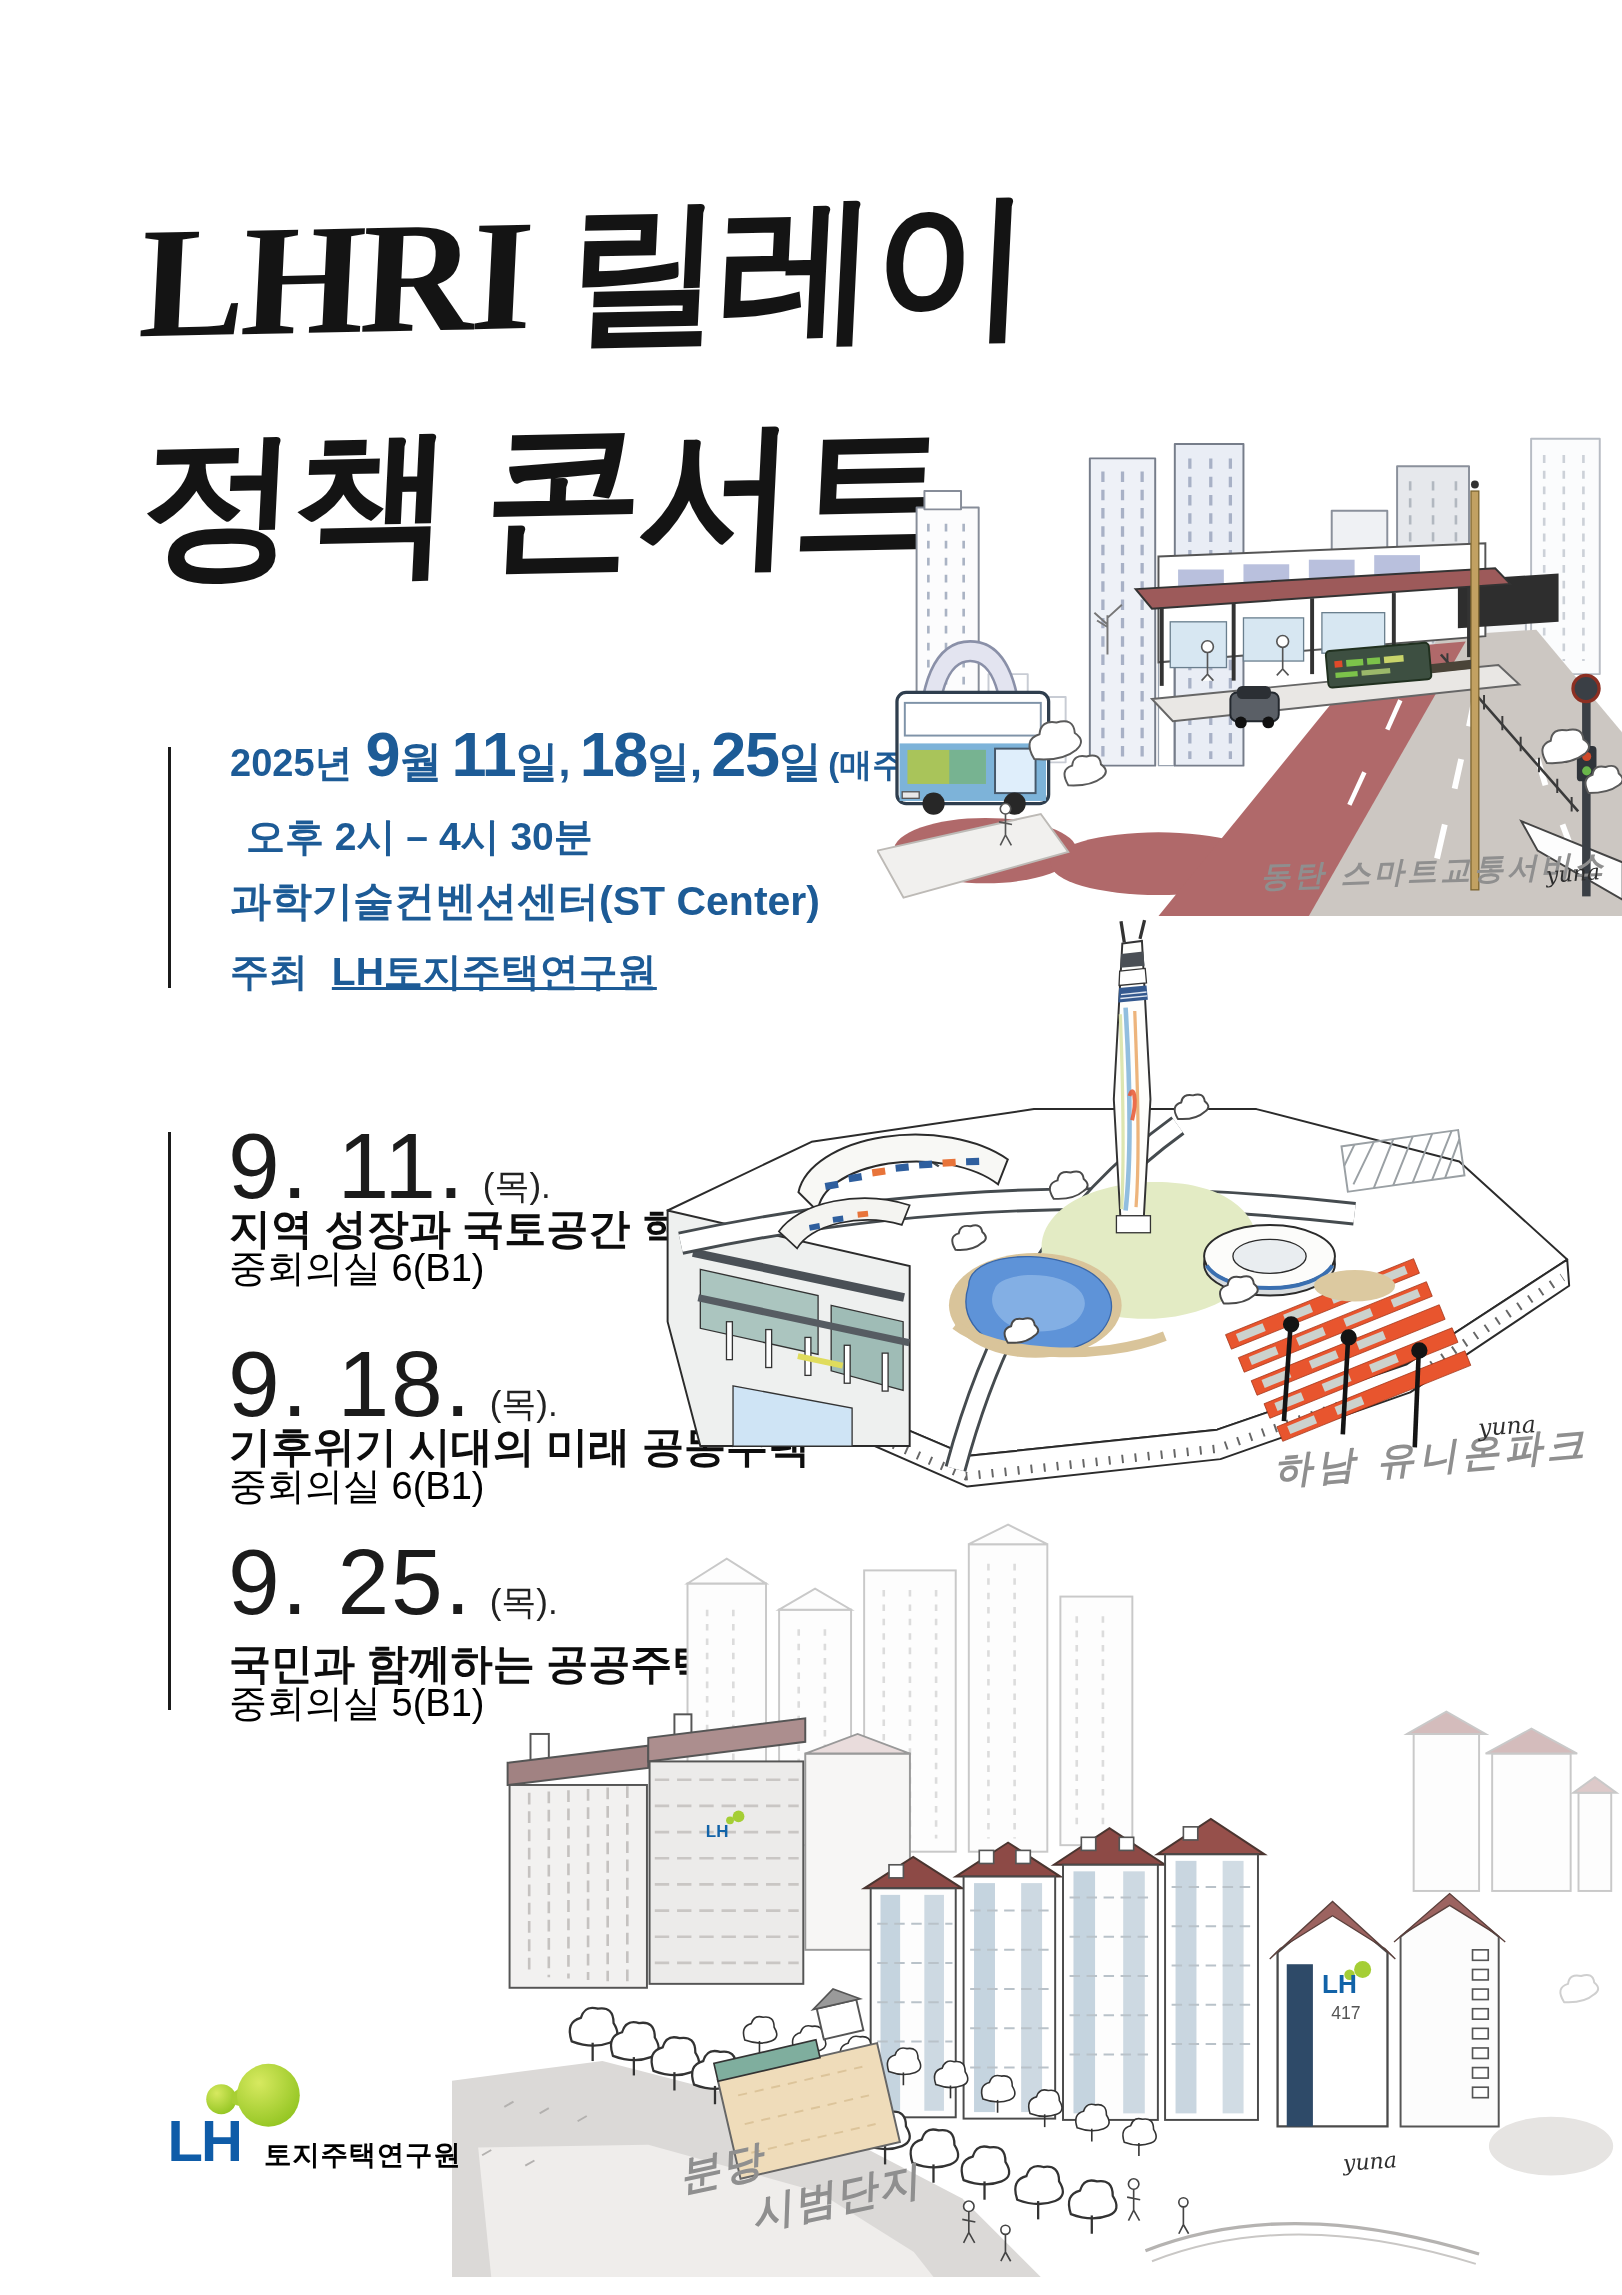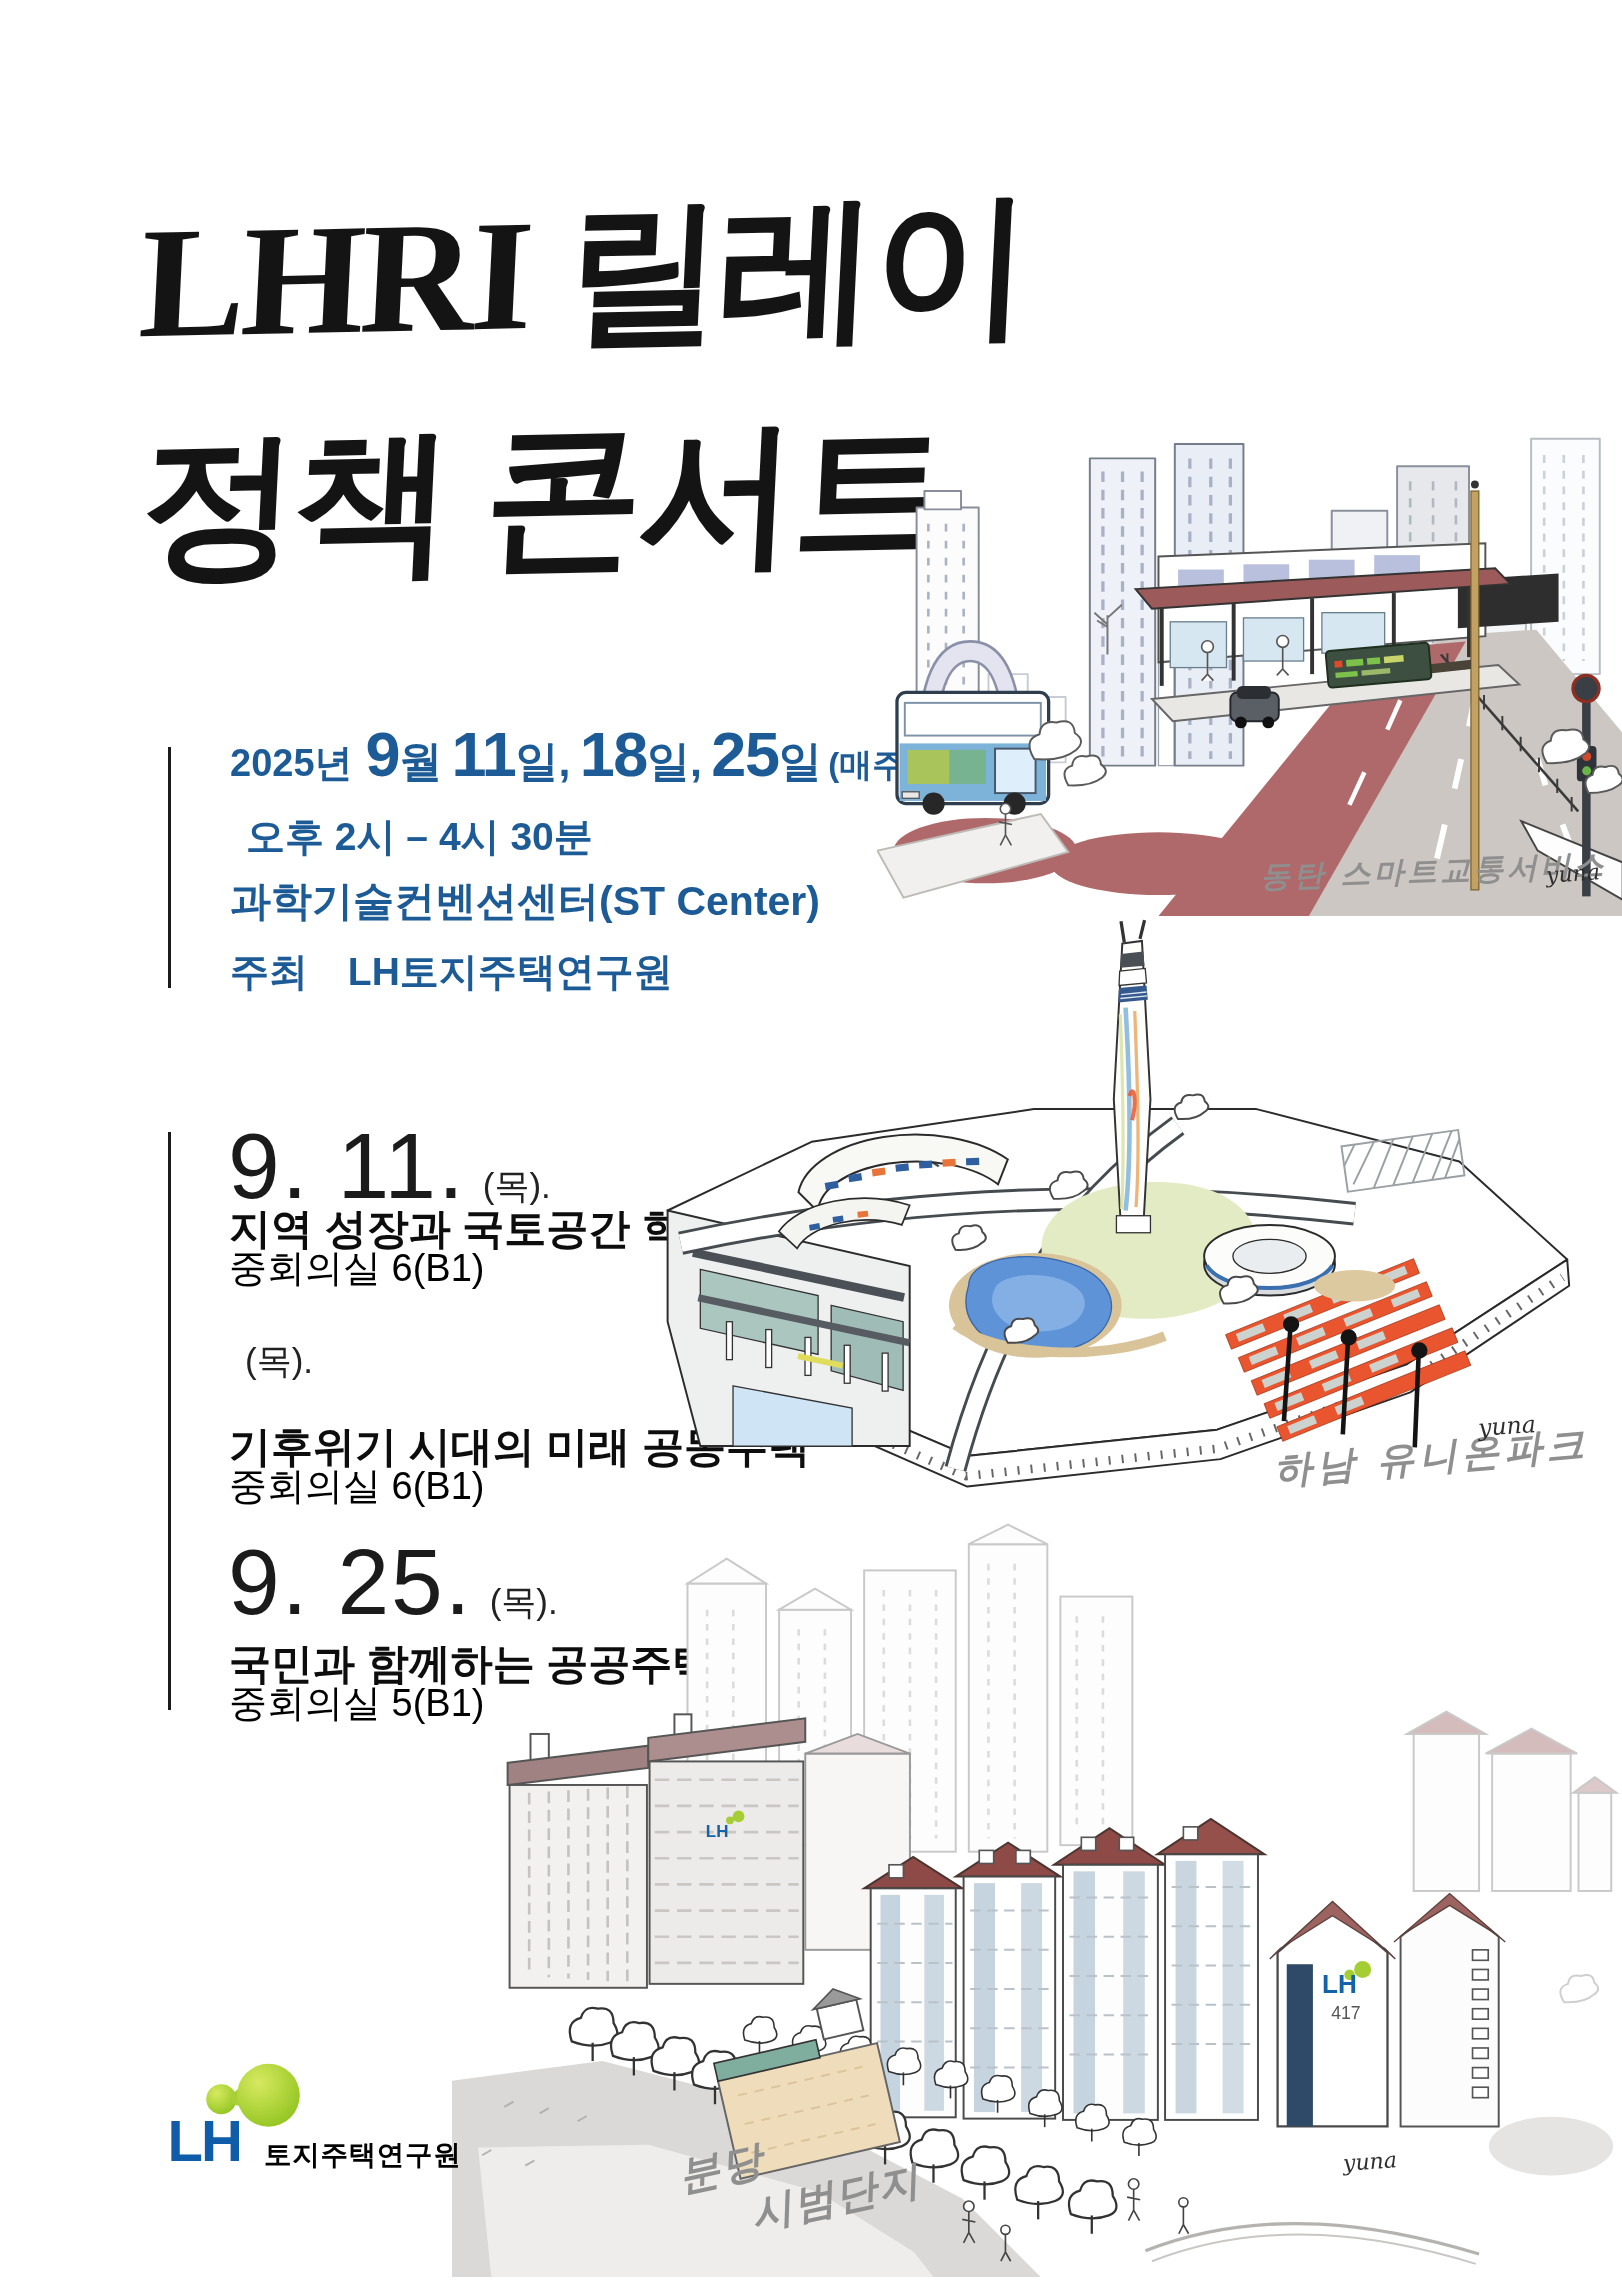--- a/index.html
+++ b/index.html
@@ -19,21 +19,21 @@
   .info-line{position:absolute;left:230px;color:#1d5b96;font-weight:600;white-space:nowrap;}
   .date-row{display:flex;align-items:baseline;top:718px;}
   .sz-year{font-size:38px;margin-right:13px;}
   .sz-big{font-size:63px;letter-spacing:-1.3px;}
   .sz-small{font-size:43px;}
   .sz-note{font-size:33px;margin-left:6.5px;}
   .day-group{margin-left:9.2px;display:inline-flex;align-items:baseline;}
   #info-time{top:810px;font-size:39px;margin-left:16px;}
   #info-venue{top:874px;font-size:41px;}
   #info-host{top:945px;font-size:39px;}
-  #info-host .host-name{margin-left:29px;}
+  #info-host .host-name{margin-left:13px;text-decoration:underline;}
   
   .sch-num{position:absolute;left:228px;color:#1b1b1b;font-weight:400;display:flex;
            align-items:baseline;white-space:nowrap;}
   .sch-num .num{font-size:93px;letter-spacing:2px;line-height:1;}
   .sch-num .dow{font-size:35px;margin-left:17px;color:#222;}
   .sch-title{position:absolute;left:229px;font-size:42px;font-weight:700;color:#0d0d0d;white-space:nowrap;}
   .sch-room{position:absolute;left:229px;font-size:38px;font-weight:400;color:#000000;white-space:nowrap;}
   #sch1-num{top:1120px;} #sch1-title{top:1201px;} #sch1-room{top:1243px;}
   #sch2-num{top:1338px;} #sch2-title{top:1419px;} #sch2-room{top:1461px;}
   #sch3-num{top:1502px;margin-top:34px;} #sch3-title{top:1636px;} #sch3-room{top:1678px;}
@@ -99,20 +99,21 @@
   <div class="rule" id="rule-sch"></div>
 
   <div class="sch-num" id="sch1-num">
     <span class="num">9. 11.</span>
     <span class="dow">(목).</span>
   </div>
   <div class="sch-title" id="sch1-title">지역 성장과 국토공간 혁신</div>
   <div class="sch-room" id="sch1-room">중회의실 6(B1)</div>
 
   <div class="sch-num" id="sch2-num">
+    <span class="num">9. 18.</span>
     <span class="dow">(목).</span>
   </div>
   <div class="sch-title" id="sch2-title">기후위기 시대의 미래 공동주택</div>
   <div class="sch-room" id="sch2-room">중회의실 6(B1)</div>
 
   <div class="sch-num" id="sch3-num">
     <span class="num">9. 25.</span>
     <span class="dow">(목).</span>
   </div>
   <div class="sch-title" id="sch3-title">국민과 함께하는 공공주택</div>

